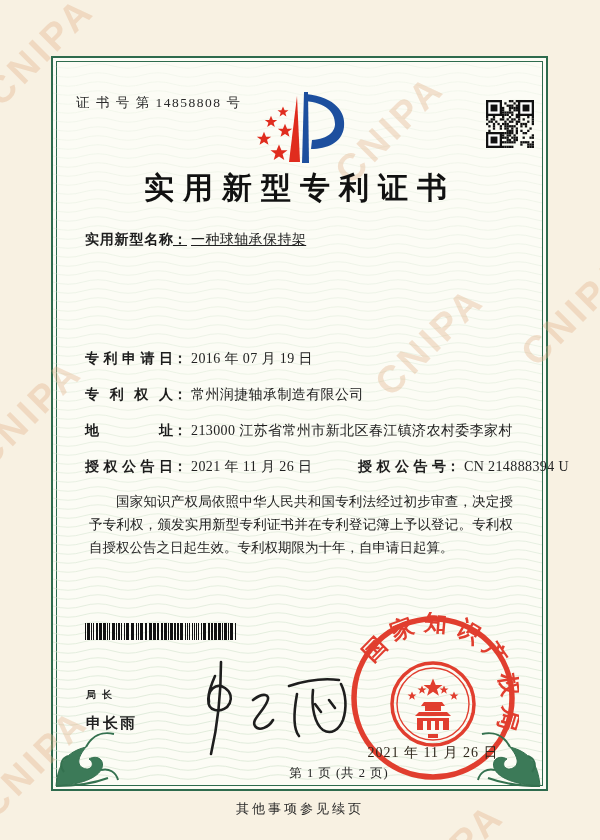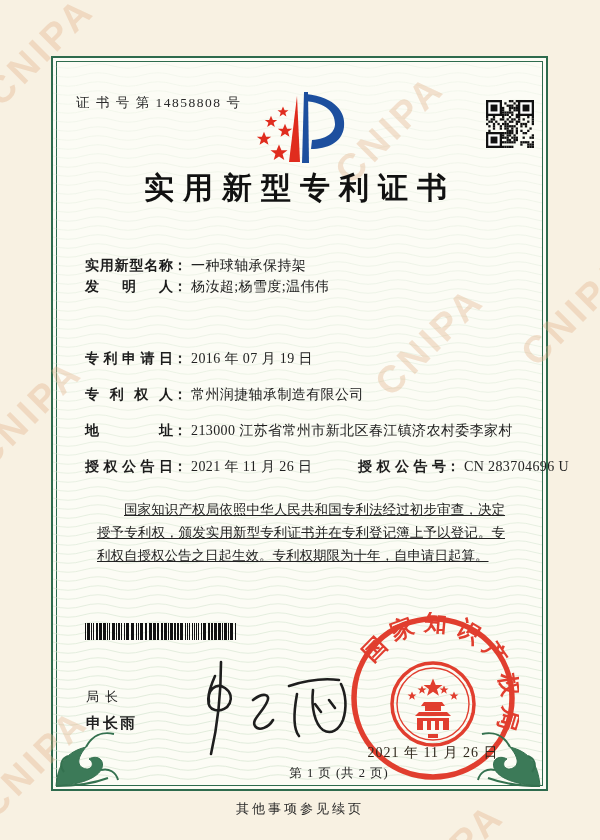--- a/index.html
+++ b/index.html
@@ -28,24 +28,24 @@
   .title{ position:absolute; left:0; top:168px; width:100%; text-align:center;
     font-size:30px; font-weight:700; letter-spacing:9px; color:#111;}
   .frow{ position:absolute; left:85px; right:60px; height:22px; font-size:14px; white-space:nowrap;}
   .flabel{ display:inline-block; width:88px; text-align:justify; text-align-last:justify;
     font-weight:600; color:#1c1c1c; vertical-align:top;}
   .fsep{ font-weight:600; }
   .fval{ padding-left:4px; color:#222; letter-spacing:0.4px;}
   .grant2{ margin-left:42px; }
   .body-text{ position:absolute; left:85px; top:486px; width:432px; font-size:13.5px;
     line-height:1.72; text-align:justify; color:#232323;}
-  .body-text p{ margin:12px; text-indent:2em;text-decoration:underline; }
+  .body-text p{ margin:4px; text-indent:2em; }
   .barcode{ position:absolute; left:85px; top:623px; width:158px; height:17px; display:flex; align-items:stretch;}
   .barcode div{ background:#111; }
-  .officer-title{ position:absolute; left:86px; top:688px; font-size:13px; letter-spacing:6px; font-weight:400; color:#222;}
+  .officer-title{ position:absolute; left:86px; top:688px; font-size:10px; letter-spacing:6px; font-weight:700; color:#222;}
   .officer-name{ position:absolute; left:86px; top:714px; font-size:15px; letter-spacing:2px; font-weight:600; color:#222;}
   .signature{ position:absolute; left:185px; top:648px; }
   .seal{ position:absolute; left:347px; top:612px; mix-blend-mode:multiply; opacity:0.93;}
   .seal-date{ position:absolute; left:350px; top:744px; width:166px; text-align:center;
     font-size:14px; letter-spacing:1px; color:#2e261b; z-index:6;}
   .pagefoot{ position:absolute; left:0; top:765px; width:100%; text-align:center; font-size:12.5px; letter-spacing:1px; color:#222;margin-left:39px;}
   .contnote{ position:absolute; left:0; top:800px; width:100%; text-align:center; font-size:13px; letter-spacing:3px; color:#2a2a2a;}
   .corner{ position:absolute; z-index:5; }
 </style>
 </head>
@@ -343,41 +343,38 @@
         <rect x="14" y="0" width="7" height="7" fill="#111"></rect>
         <rect x="15" y="1" width="5" height="5" fill="#fff"></rect>
         <rect x="16" y="2" width="3" height="3" fill="#111"></rect>
         <rect x="0" y="14" width="7" height="7" fill="#111"></rect>
         <rect x="1" y="15" width="5" height="5" fill="#fff"></rect>
         <rect x="2" y="16" width="3" height="3" fill="#111"></rect>
       </svg>
 
     <div class="title">实用新型专利证书</div>
 
-    <div class="frow" style="top:257px;">
+    <div class="frow" style="top:231px;text-decoration:underline;">
       <span class="flabel">实用新型名称</span><span class="fsep">：</span><span class="fval">一种球轴承保持架</span>
-    </div>
-    <div class="frow" style="top:278px;">
-      <span class="flabel">发明人</span><span class="fsep">：</span><span class="fval">杨汝超;杨雪度;温伟伟</span>
     </div>
     <div class="frow" style="top:350px;">
       <span class="flabel">专利申请日</span><span class="fsep">：</span><span class="fval">2016 年 07 月 19 日</span>
     </div>
     <div class="frow" style="top:386px;">
       <span class="flabel">专利权人</span><span class="fsep">：</span><span class="fval">常州润捷轴承制造有限公司</span>
     </div>
     <div class="frow" style="top:422px;">
       <span class="flabel">地址</span><span class="fsep">：</span><span class="fval">213000 江苏省常州市新北区春江镇济农村委李家村</span>
     </div>
     <div class="frow" style="top:458px;">
       <span>
         <span class="flabel">授权公告日</span><span class="fsep">：</span><span class="fval">2021 年 11 月 26 日</span>
       </span>
       <span class="grant2">
-        <span class="flabel">授权公告号</span><span class="fsep">：</span><span class="fval">CN 283704696 U</span>
+        <span class="flabel">授权公告号</span><span class="fsep">：</span><span class="fval">CN 214888394 U</span>
       </span>
     </div>
 
     <div class="body-text">
       <p>国家知识产权局依照中华人民共和国专利法经过初步审查，决定授予专利权，颁发实用新型专利证书并在专利登记簿上予以登记。专利权自授权公告之日起生效。专利权期限为十年，自申请日起算。</p>
     </div>
 
     <div class="barcode" id="barcode">
         <div style="width: 1px; margin-right: 1px;"></div>
         <div style="width: 3px; margin-right: 1px;"></div>

